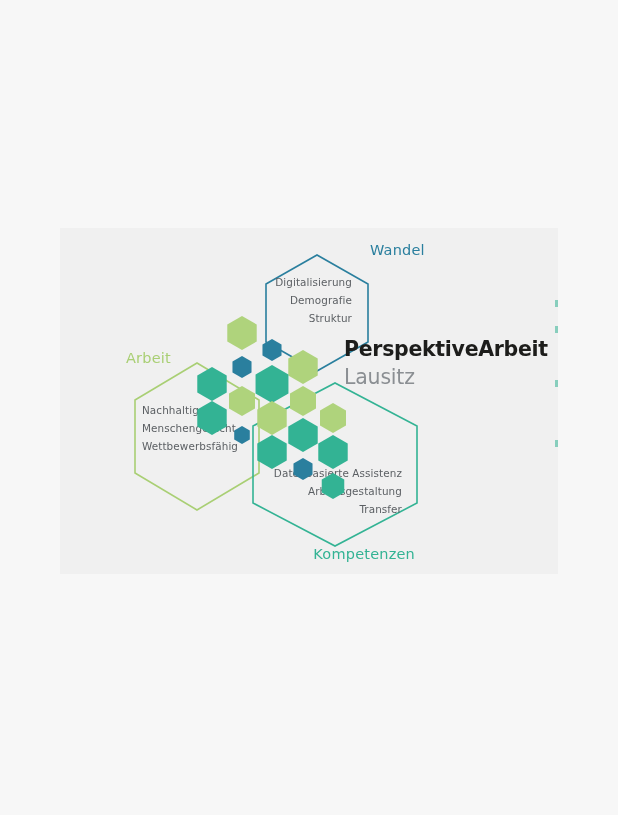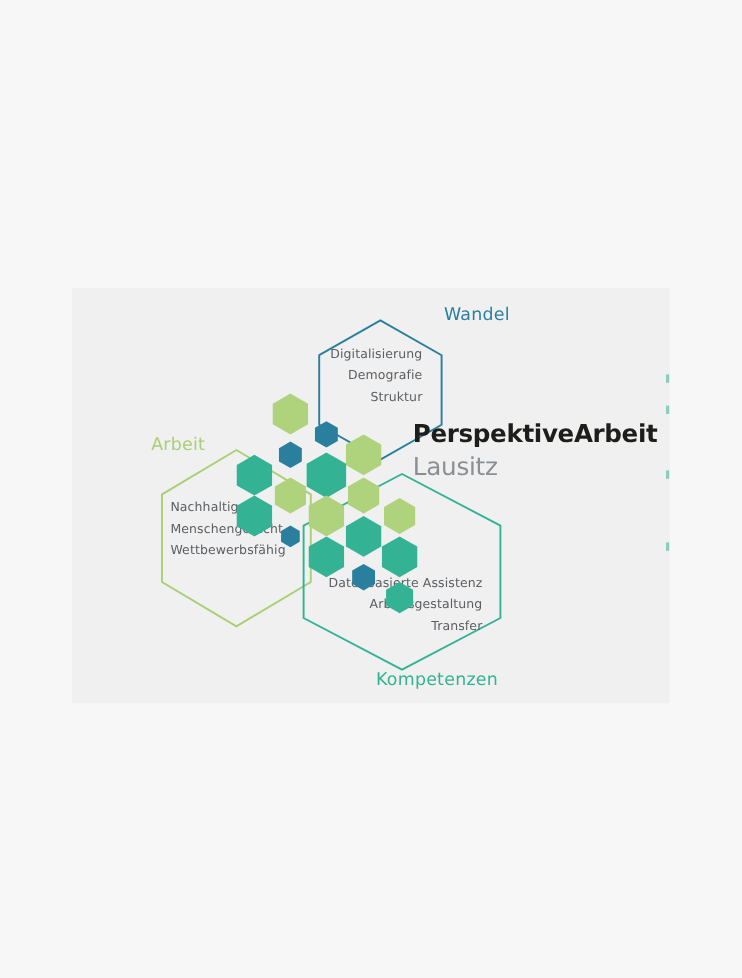--- a/index.html
+++ b/index.html
@@ -11,21 +11,21 @@
     width: 618px;
     height: 815px;
     background: #f7f7f7;
     font-family: "DejaVu Sans", "Liberation Sans", sans-serif;
     overflow: hidden;
     position: relative;
   }
   #graphic-panel {
     position: absolute;
     left: 60px;
-    top: 240px;
+    top: 228px;
     width: 498px;
     height: 346px;
     background: #f0f0f0;
     overflow: hidden;
   }
   #svg-stage {
     position: absolute;
     left: 0;
     top: 0;
     width: 498px;

